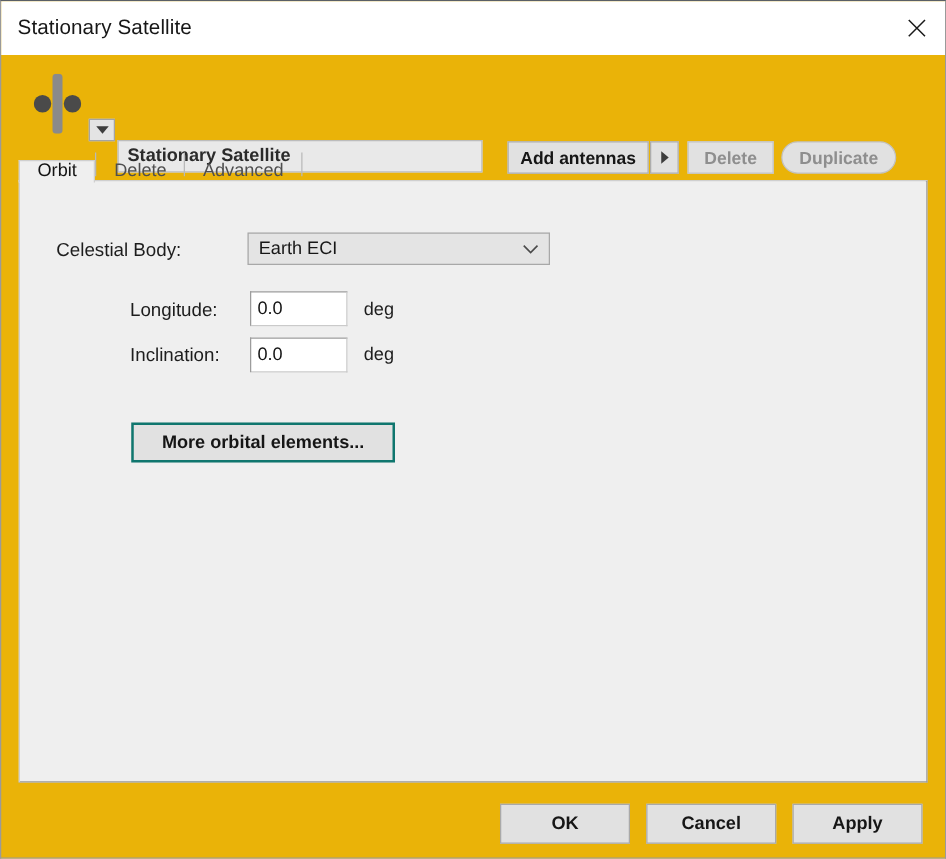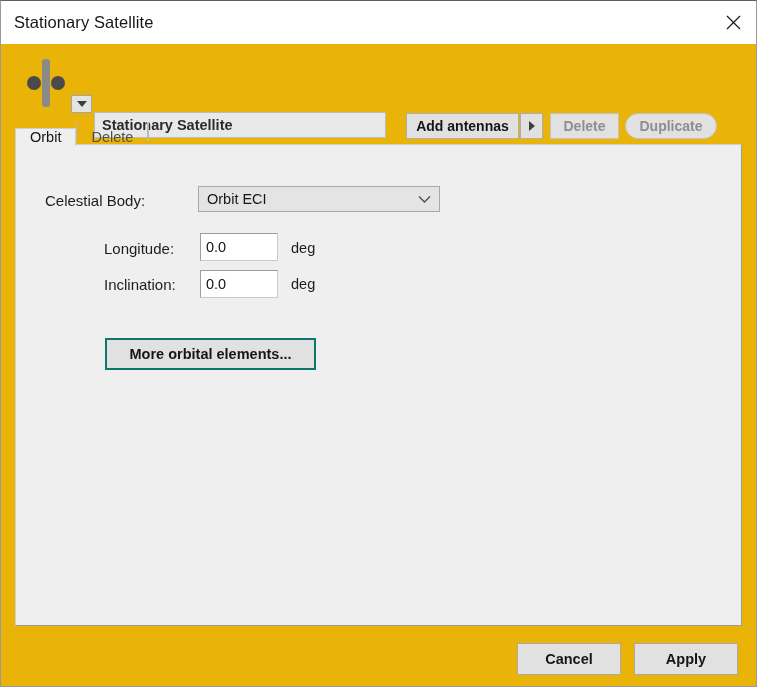--- a/index.html
+++ b/index.html
@@ -350,42 +350,44 @@
     <button class="btn delete-btn disabled" disabled="">Delete</button>
 
     <button class="btn duplicate-btn disabled" disabled="">Duplicate</button>
   </div>
 
   <div class="tabs">
     <button class="tab active">Orbit</button>
     <div class="tab-sep"></div>
     <button class="tab">Delete</button>
     <div class="tab-sep"></div>
+    <button class="tab">Advanced</button>
     <div class="tab-sep"></div>
   </div>
 
   <div class="panel"></div>
 
   <div class="form-label" style="left:44px; top:191px;">Celestial Body:</div>
 
   <div class="combo">
-    <span class="combo-text">Orbit ECI</span>
+    <span class="combo-text">Earth ECI</span>
     <span class="combo-chevron">
       <svg width="13" height="9" viewBox="0 0 13 9">
         <path d="M1 1.5 L6.5 7 L12 1.5" stroke="#4a4a4a" stroke-width="1.3" fill="none"></path>
       </svg>
     </span>
   </div>
 
   <div class="form-label" style="left:103px; top:239px;">Longitude:</div>
   <input class="num-input" style="left: 199px; top: 232px;" type="text" value="0.0">
   <div class="unit-label" style="left:290px; top:239px;">deg</div>
 
   <div class="form-label" style="left:103px; top:275px;">Inclination:</div>
   <input class="num-input" style="left: 199px; top: 269px;" type="text" value="0.0">
   <div class="unit-label" style="left:290px; top:275px;">deg</div>
 
   <button class="btn more-btn">More orbital elements...</button>
 
+  <button class="btn footer-btn ok-btn">OK</button>
   <button class="btn footer-btn apply-btn">Apply</button>
   <button class="btn footer-btn cancel-btn">Cancel</button>
 
 </div>
 
 </body></html>

